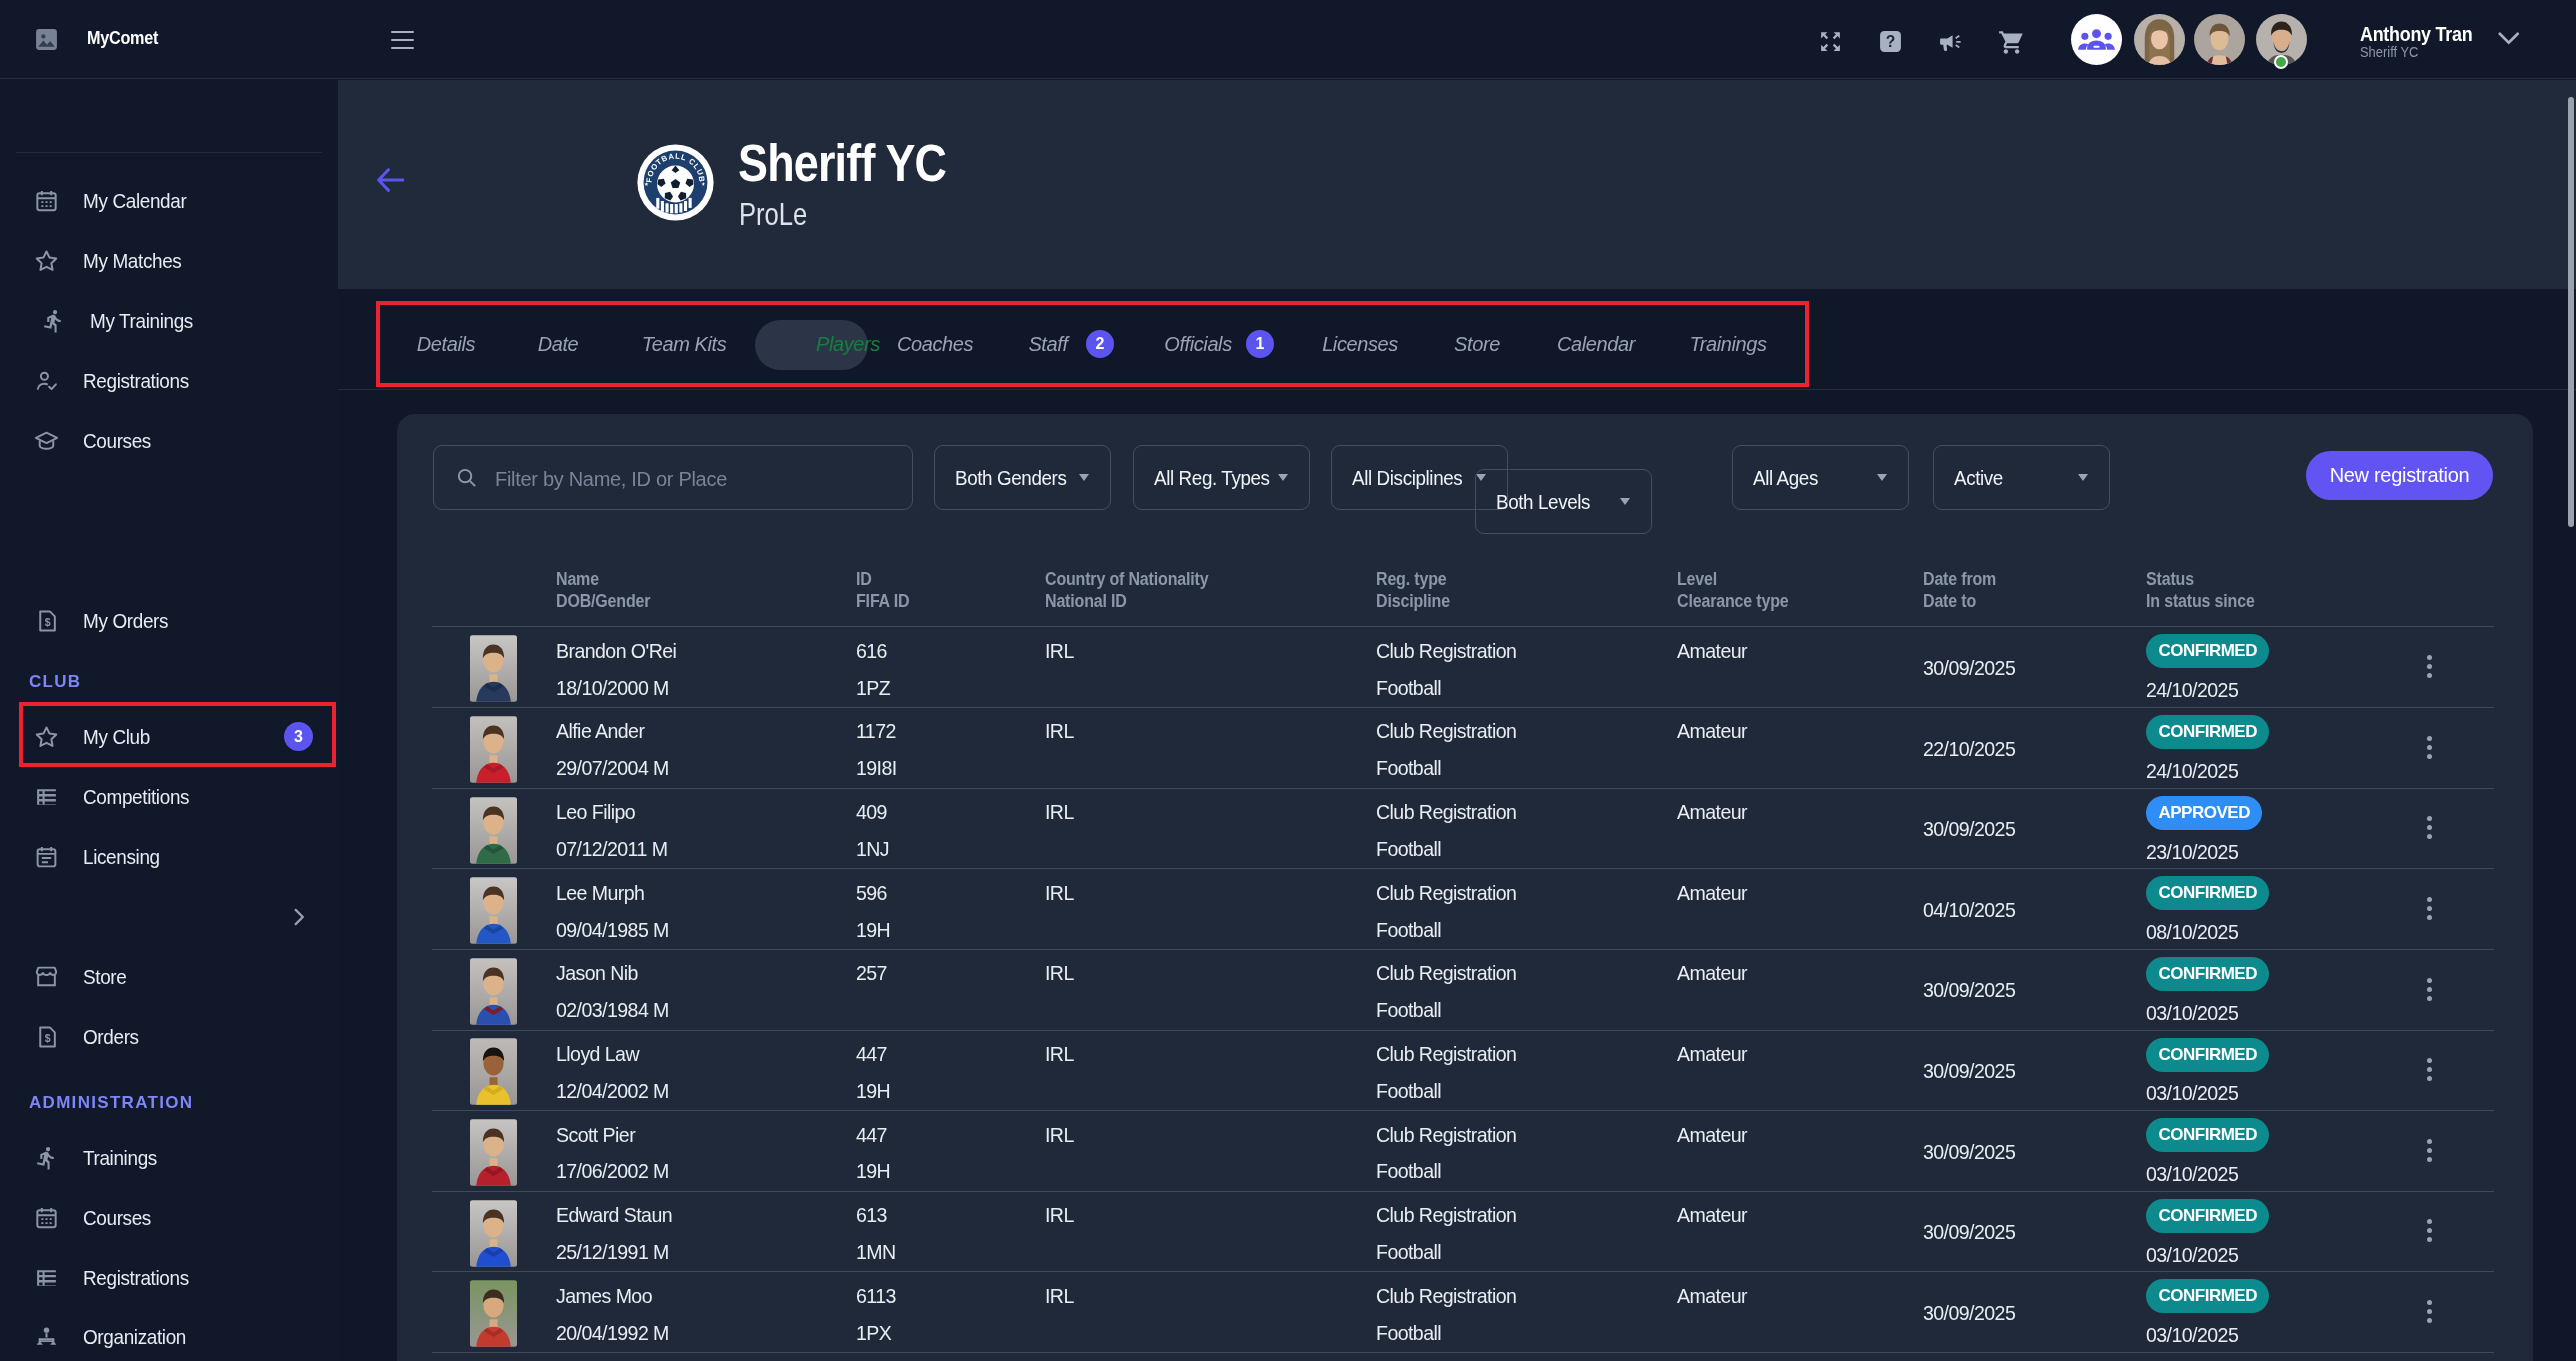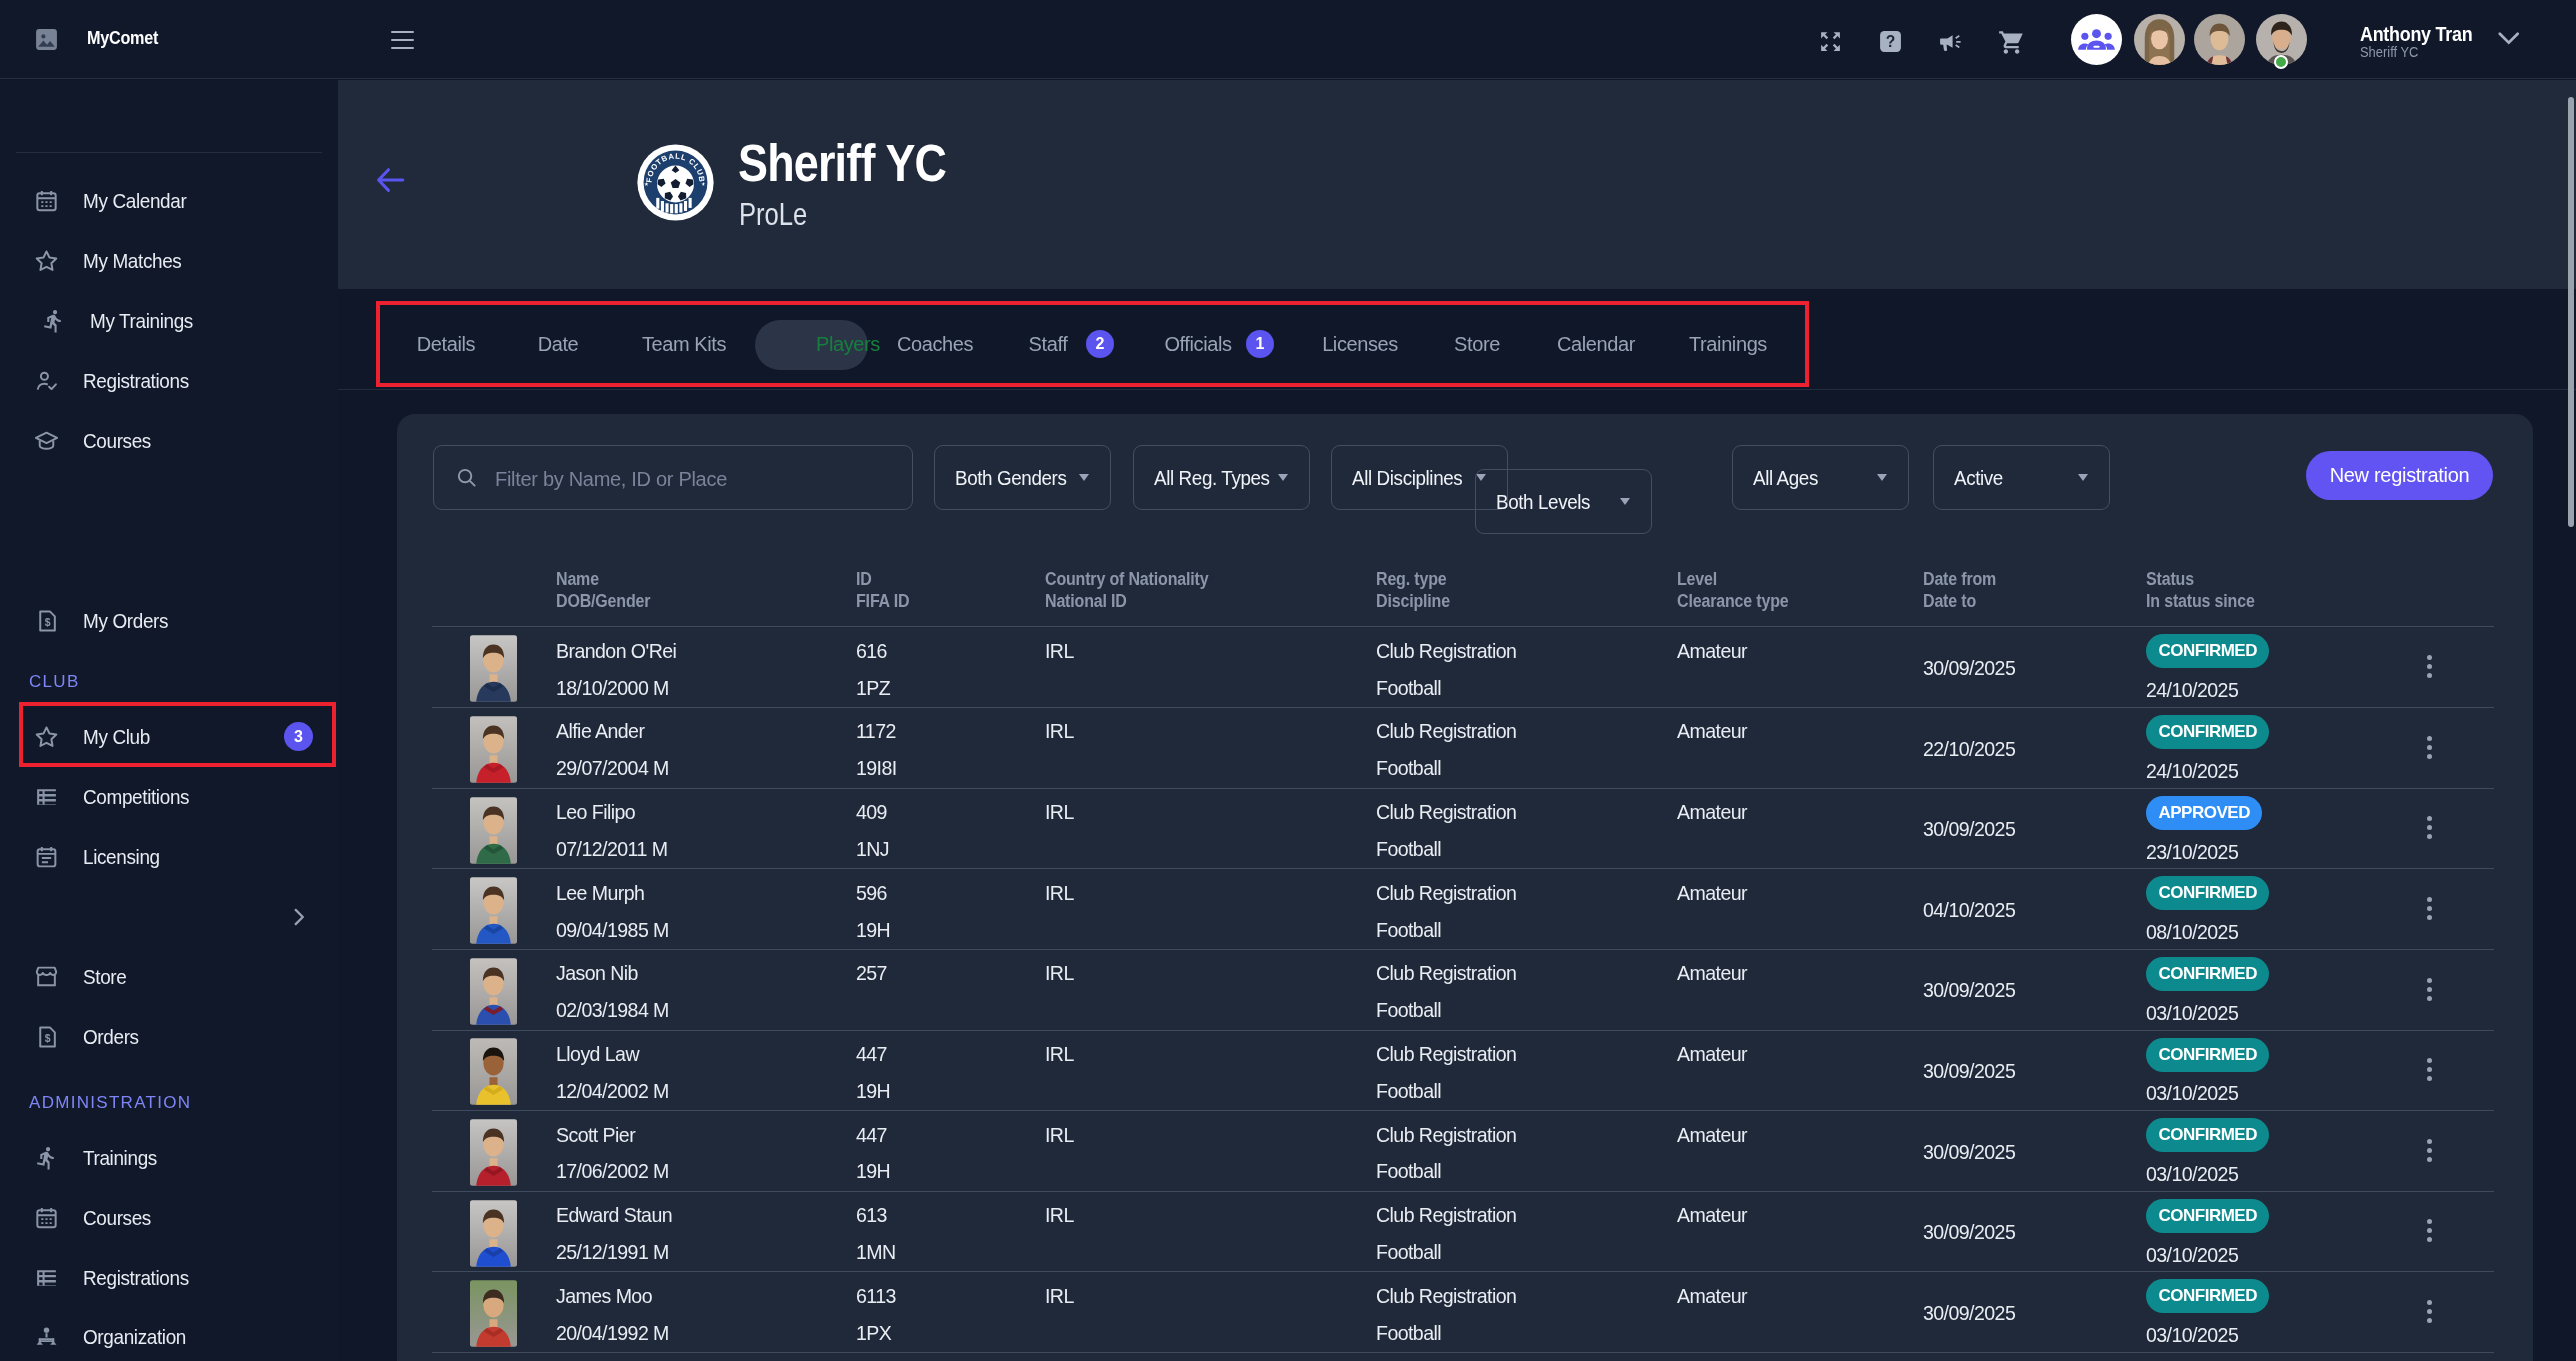--- a/index.html
+++ b/index.html
@@ -16,29 +16,29 @@
 .burger { left:391px; top:30.5px; width:23px; height:19px; }
 .burger div { position:absolute; left:0; width:23px; height:2.7px; background:#a8b1c2; border-radius:1.8px; }
 .tbicon { top:29px; width:25px; height:25px; }
 .avatar { top:14.3px; width:51px; height:51px; border-radius:50%; overflow:hidden; }
 .uname { left:2360px; top:21.5px; font-size:20.6px; font-weight:bold; color:#fff; letter-spacing:-0.3px; transform:scaleX(0.87); transform-origin:0 0; }
 .uclub { left:2360px; top:43px; font-size:15.2px; color:#8e98ab; transform:scaleX(0.85); transform-origin:0 0; }
 .sdiv { left:16px; top:152px; width:306px; height:0.9px; background:#242d3f; }
 .mi { left:0; width:338px; height:59px; }
 .mi .ic { position:absolute; left:34px; top:50%; transform:translateY(-50%); width:25px; height:25px; }
 .mi .lb { position:absolute; left:83px; top:50%; transform:translateY(-50%); font-size:20.6px; color:#e7ebf2; letter-spacing:-0.4px; white-space:nowrap; transform-origin:0 50%; transform:translateY(-50%) scaleX(0.92); }
-.slabel { left:29px; font-size:17px; font-weight:normal; color:#7e86f7; letter-spacing:1.3px; }
+.slabel { left:29px; font-size:17px; font-weight:bold; color:#7e86f7; letter-spacing:1.3px; }
 .redbox { border:4.5px solid #ee2130; }
 .badge { border-radius:50%; background:#5b54ef; color:#fff; font-weight:bold; display:flex; align-items:center; justify-content:center; }
 .backarrow { left:375px; top:167px; width:30.5px; height:27px; }
 .clublogo { left:637px; top:144px; width:77px; height:77px; }
 .clubname { left:738px; top:134px; font-size:51px; font-weight:bold; color:#fff; letter-spacing:-0.9px; transform:scaleX(0.88); transform-origin:0 0; white-space:nowrap; }
 .clubsub { left:739px; top:196px; font-size:32px; color:#dde2ec; transform:scaleX(0.80); transform-origin:0 0; }
 .tabsred { left:376px; top:301px; width:1433px; height:86px; border:4.5px solid #ee2130; }
-.tab { top:332px; height:25px; line-height:25px; font-size:20px; color:#99a3b5; letter-spacing:-0.4px; text-align:center; transform:translateX(-50%); white-space:nowrap; }
+.tab { top:332px; height:25px; line-height:25px; font-size:20px; color:#99a3b5; letter-spacing:-0.4px; text-align:center; transform:translateX(-50%); white-space:nowrap;font-style:italic; }
 .tabpill { left:755px; top:320px; width:113px; height:50px; border-radius:25px; background:#2c3447; }
 .tabsel { color:#15803d;margin-left:34px; }
 .tbadge { top:330px; width:28px; height:28px; font-size:16px; }
 .tabline { left:338px; top:389px; width:2238px; height:0.9px; background:#232c3e; }
 #card { left:397px; top:414px; width:2136px; height:948px; background:#202939; border-radius:18px 18px 0 0; }
 .search { left:433px; top:445px; width:480px; height:65px; border:1.3px solid #434e63; border-radius:9px; }
 .phtext { left:495px; top:468px; font-size:20px; color:#79839a; letter-spacing:-0.3px; }
 .dd { top:445px; width:177px; height:65px; border:1.3px solid #434e63; border-radius:9px; }
 .dd .dl { position:absolute; left:20px; top:50%; transform:translateY(-50%) scaleX(0.94); transform-origin:0 50%; font-size:20px; color:#f0f3f8; letter-spacing:-0.4px; white-space:nowrap; }
 .dd .ch { position:absolute; right:20.6px; top:28px; width:0; height:0; border-left:5.8px solid transparent; border-right:5.8px solid transparent; border-top:7.2px solid #9aa4b8; }

